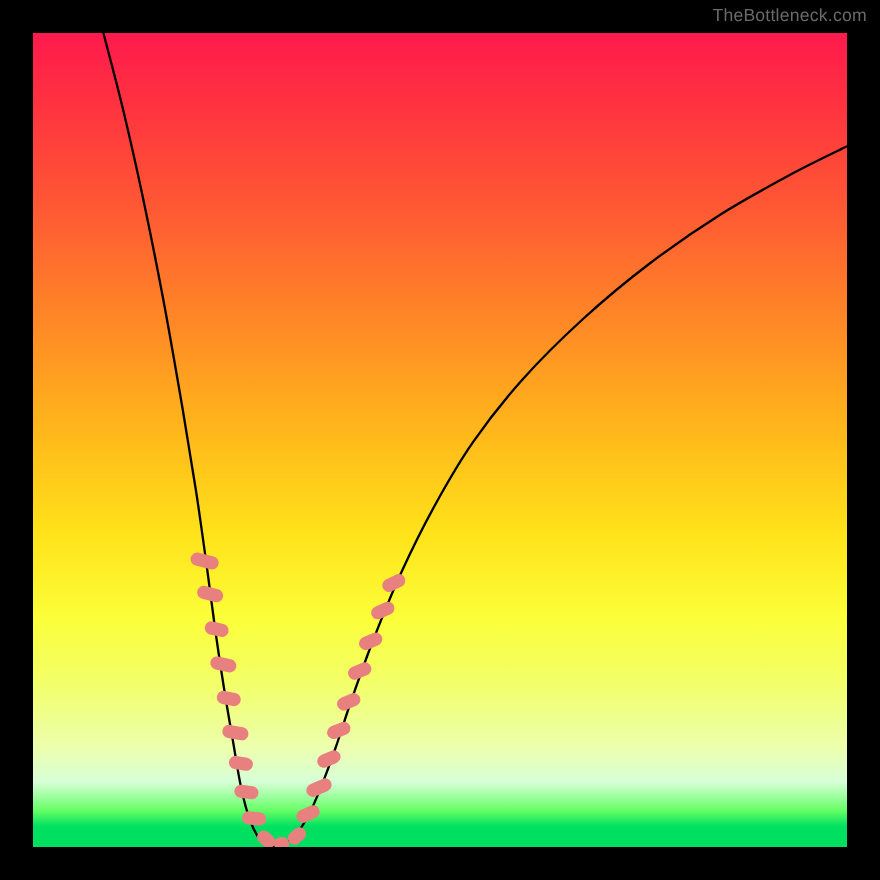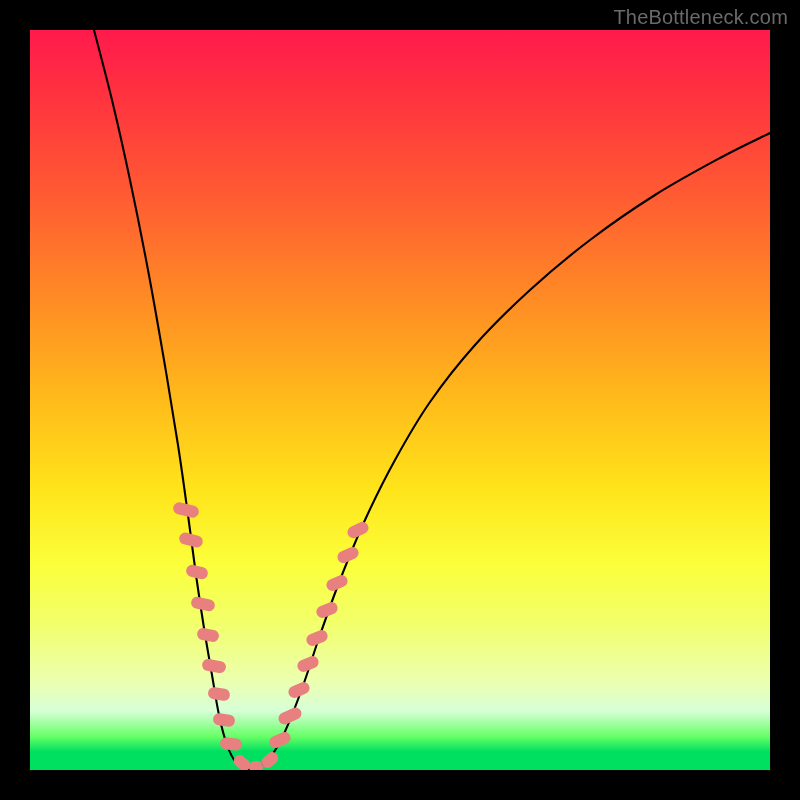--- a/index.html
+++ b/index.html
@@ -39,21 +39,21 @@
         #66ff66 95.5%,
         #00e060 97.5%,
         #00e060 100%
       );
   }
   .watermark {
     position: absolute;
     top: 6px;
     right: 12px;
     color: #6a6a6a;
-    font-size: 20px;
+    font-size: 16px;
     font-weight: 400;
     letter-spacing: 0.2px;
     user-select: none;
     text-align: right;
   }
   svg.curves {
     position: absolute;
     inset: 0;
     width: 100%;
     height: 100%;

